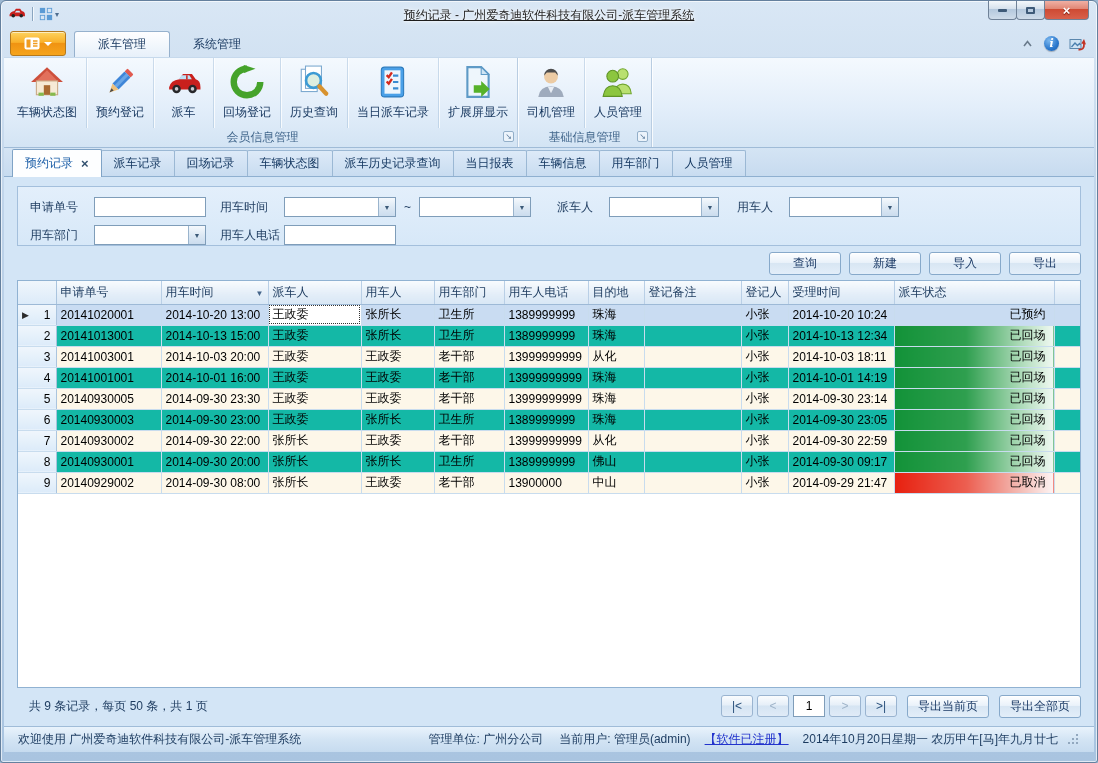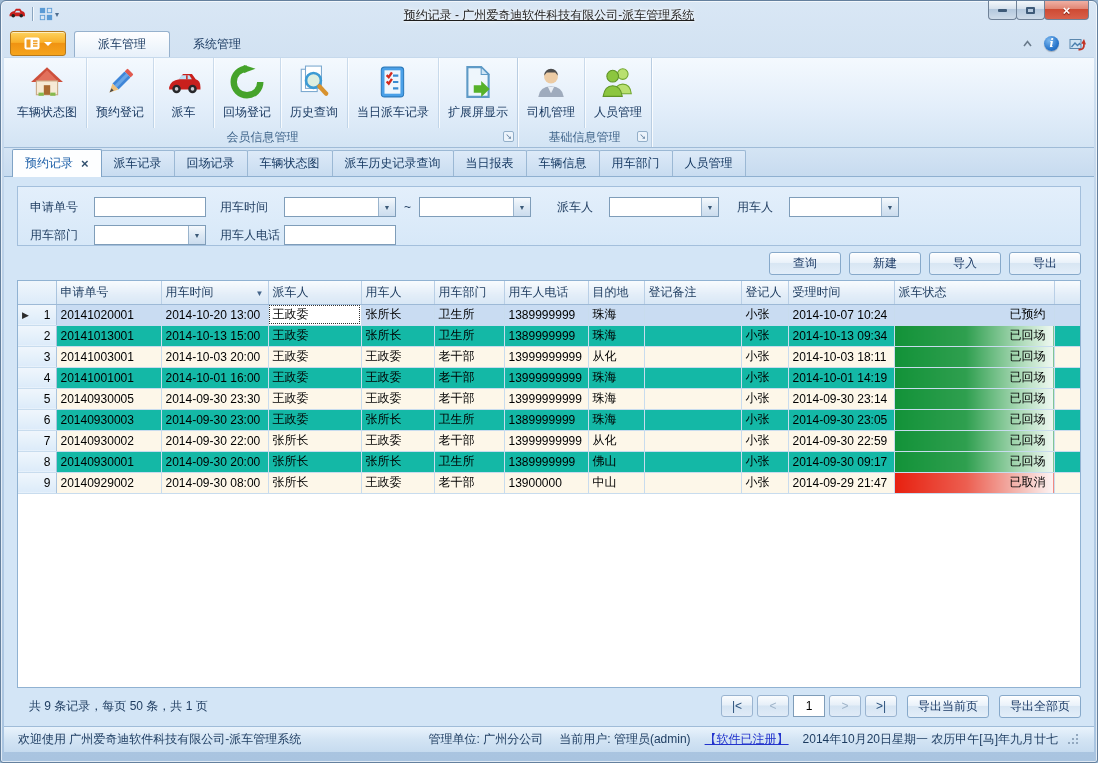--- a/index.html
+++ b/index.html
@@ -425,36 +425,36 @@
               <td class="ind"><span class="arrow">▶</span><span class="rnum">1</span></td>
               <td>20141020001</td>
               <td>2014-10-20 13:00</td>
               <td class="focus">王政委</td>
               <td>张所长</td>
               <td>卫生所</td>
               <td>1389999999</td>
               <td>珠海</td>
               <td></td>
               <td>小张</td>
-              <td>2014-10-07 10:24</td>
+              <td>2014-10-20 10:24</td>
               <td class="status st-reserved">已预约</td>
               <td class="filler"></td>
             </tr>
             <tr class="cyan">
               <td class="ind"><span class="rnum">2</span></td>
               <td>20141013001</td>
               <td>2014-10-13 15:00</td>
               <td>王政委</td>
               <td>张所长</td>
               <td>卫生所</td>
               <td>1389999999</td>
               <td>珠海</td>
               <td></td>
               <td>小张</td>
-              <td>2014-10-13 09:34</td>
+              <td>2014-10-13 12:34</td>
               <td class="status st-returned">已回场</td>
               <td class="filler"></td>
             </tr>
             <tr class="cream">
               <td class="ind"><span class="rnum">3</span></td>
               <td>20141003001</td>
               <td>2014-10-03 20:00</td>
               <td>王政委</td>
               <td>王政委</td>
               <td>老干部</td>

